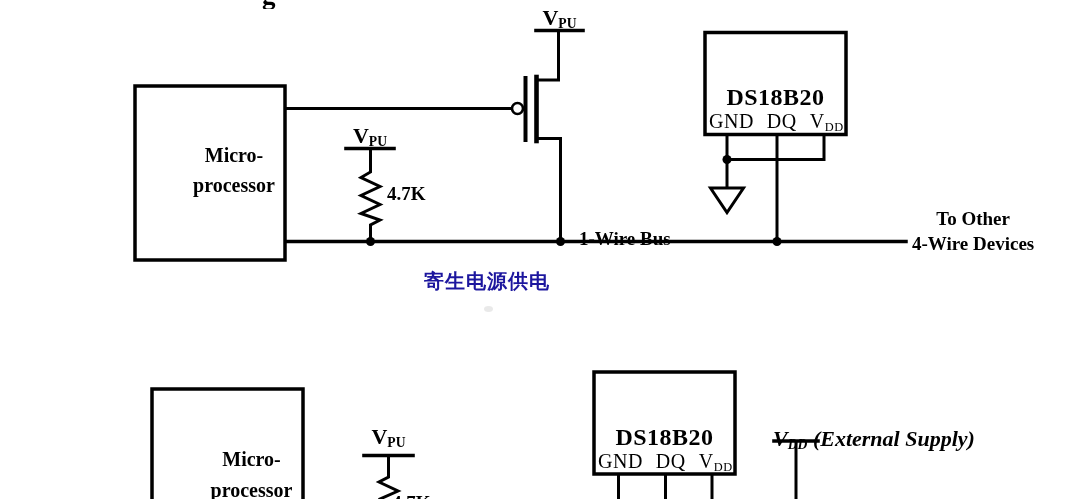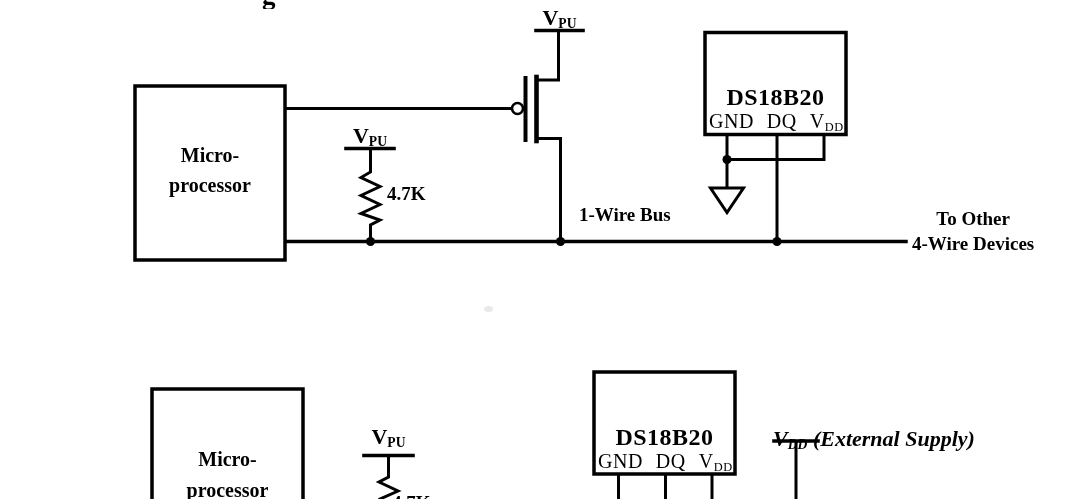--- a/index.html
+++ b/index.html
@@ -4,21 +4,21 @@
 <style>
   html,body{margin:0;padding:0;background:#ffffff;}
   .stage{
     position:relative;width:1081px;height:499px;background:#ffffff;
     overflow:hidden;color:#000;
     font-family:"Liberation Serif","DejaVu Serif",serif;
   }
   .stage svg{position:absolute;left:0;top:0;}
   .lbl{position:absolute;white-space:nowrap;font-weight:bold;color:#000;}
   .lbl sub{font-size:0.62em;line-height:0;vertical-align:-0.22em;}
-  .mp-text{text-align:center;font-size:20px;line-height:30px;}
+  .mp-text{text-align:center;font-size:20px;line-height:30px;padding-left:24px;}
   .chip-title{font-size:24px;text-align:center;letter-spacing:0.5px;margin-top:12px;}
   .pins-row{display:flex;gap:13px;font-size:20px;font-weight:normal;}
   .pins-row .pin{letter-spacing:0.5px;}
   .supply{font-size:22px;}
   .value{font-size:19px;}
   .buslbl{font-size:19px;}
   .note{font-size:19px;line-height:25px;text-align:center;}
   .caption-cn{
     font-size:20px;letter-spacing:1px;color:#1c169e;
     font-family:"DejaVu Sans","Liberation Sans",sans-serif;
@@ -94,35 +94,36 @@
   <div class="lbl supply" style="left:536px;top:5px;width:47px;text-align:center;">
     <span>V</span><sub>PU</sub>
   </div>
 
   <div class="lbl supply" style="left:346px;top:123px;width:48px;text-align:center;">
     <span>V</span><sub>PU</sub>
   </div>
 
   <div class="lbl value" style="left:387px;top:183px;">4.7K</div>
 
-  <div class="lbl buslbl" style="left:579px;top:204px;">1-Wire Bus</div>
+  <div class="lbl buslbl" style="left:579px;top:228px;">1-Wire Bus</div>
 
   <div class="lbl chip-title" style="left:705px;top:72px;width:141px;">DS18B20</div>
 
   <div class="lbl pins-row" style="left:709px;top:110px;">
     <span class="pin">GND</span>
     <span class="pin">DQ</span>
     <span class="pin"><span>V</span><sub>DD</sub></span>
   </div>
 
   <div class="lbl note" style="left:912px;top:206px;">
     <div>To Other</div>
     <div>4-Wire Devices</div>
   </div>
 
+  <div class="lbl caption-cn" style="left:424px;top:268px;">寄生电源供电</div>
 
   <div class="lbl mp-text" style="left:152px;top:444px;width:151px;line-height:31px;">
     <div>Micro-</div>
     <div>processor</div>
   </div>
 
   <div class="lbl supply" style="left:364px;top:424px;width:49px;text-align:center;">
     <span>V</span><sub>PU</sub>
   </div>
 

